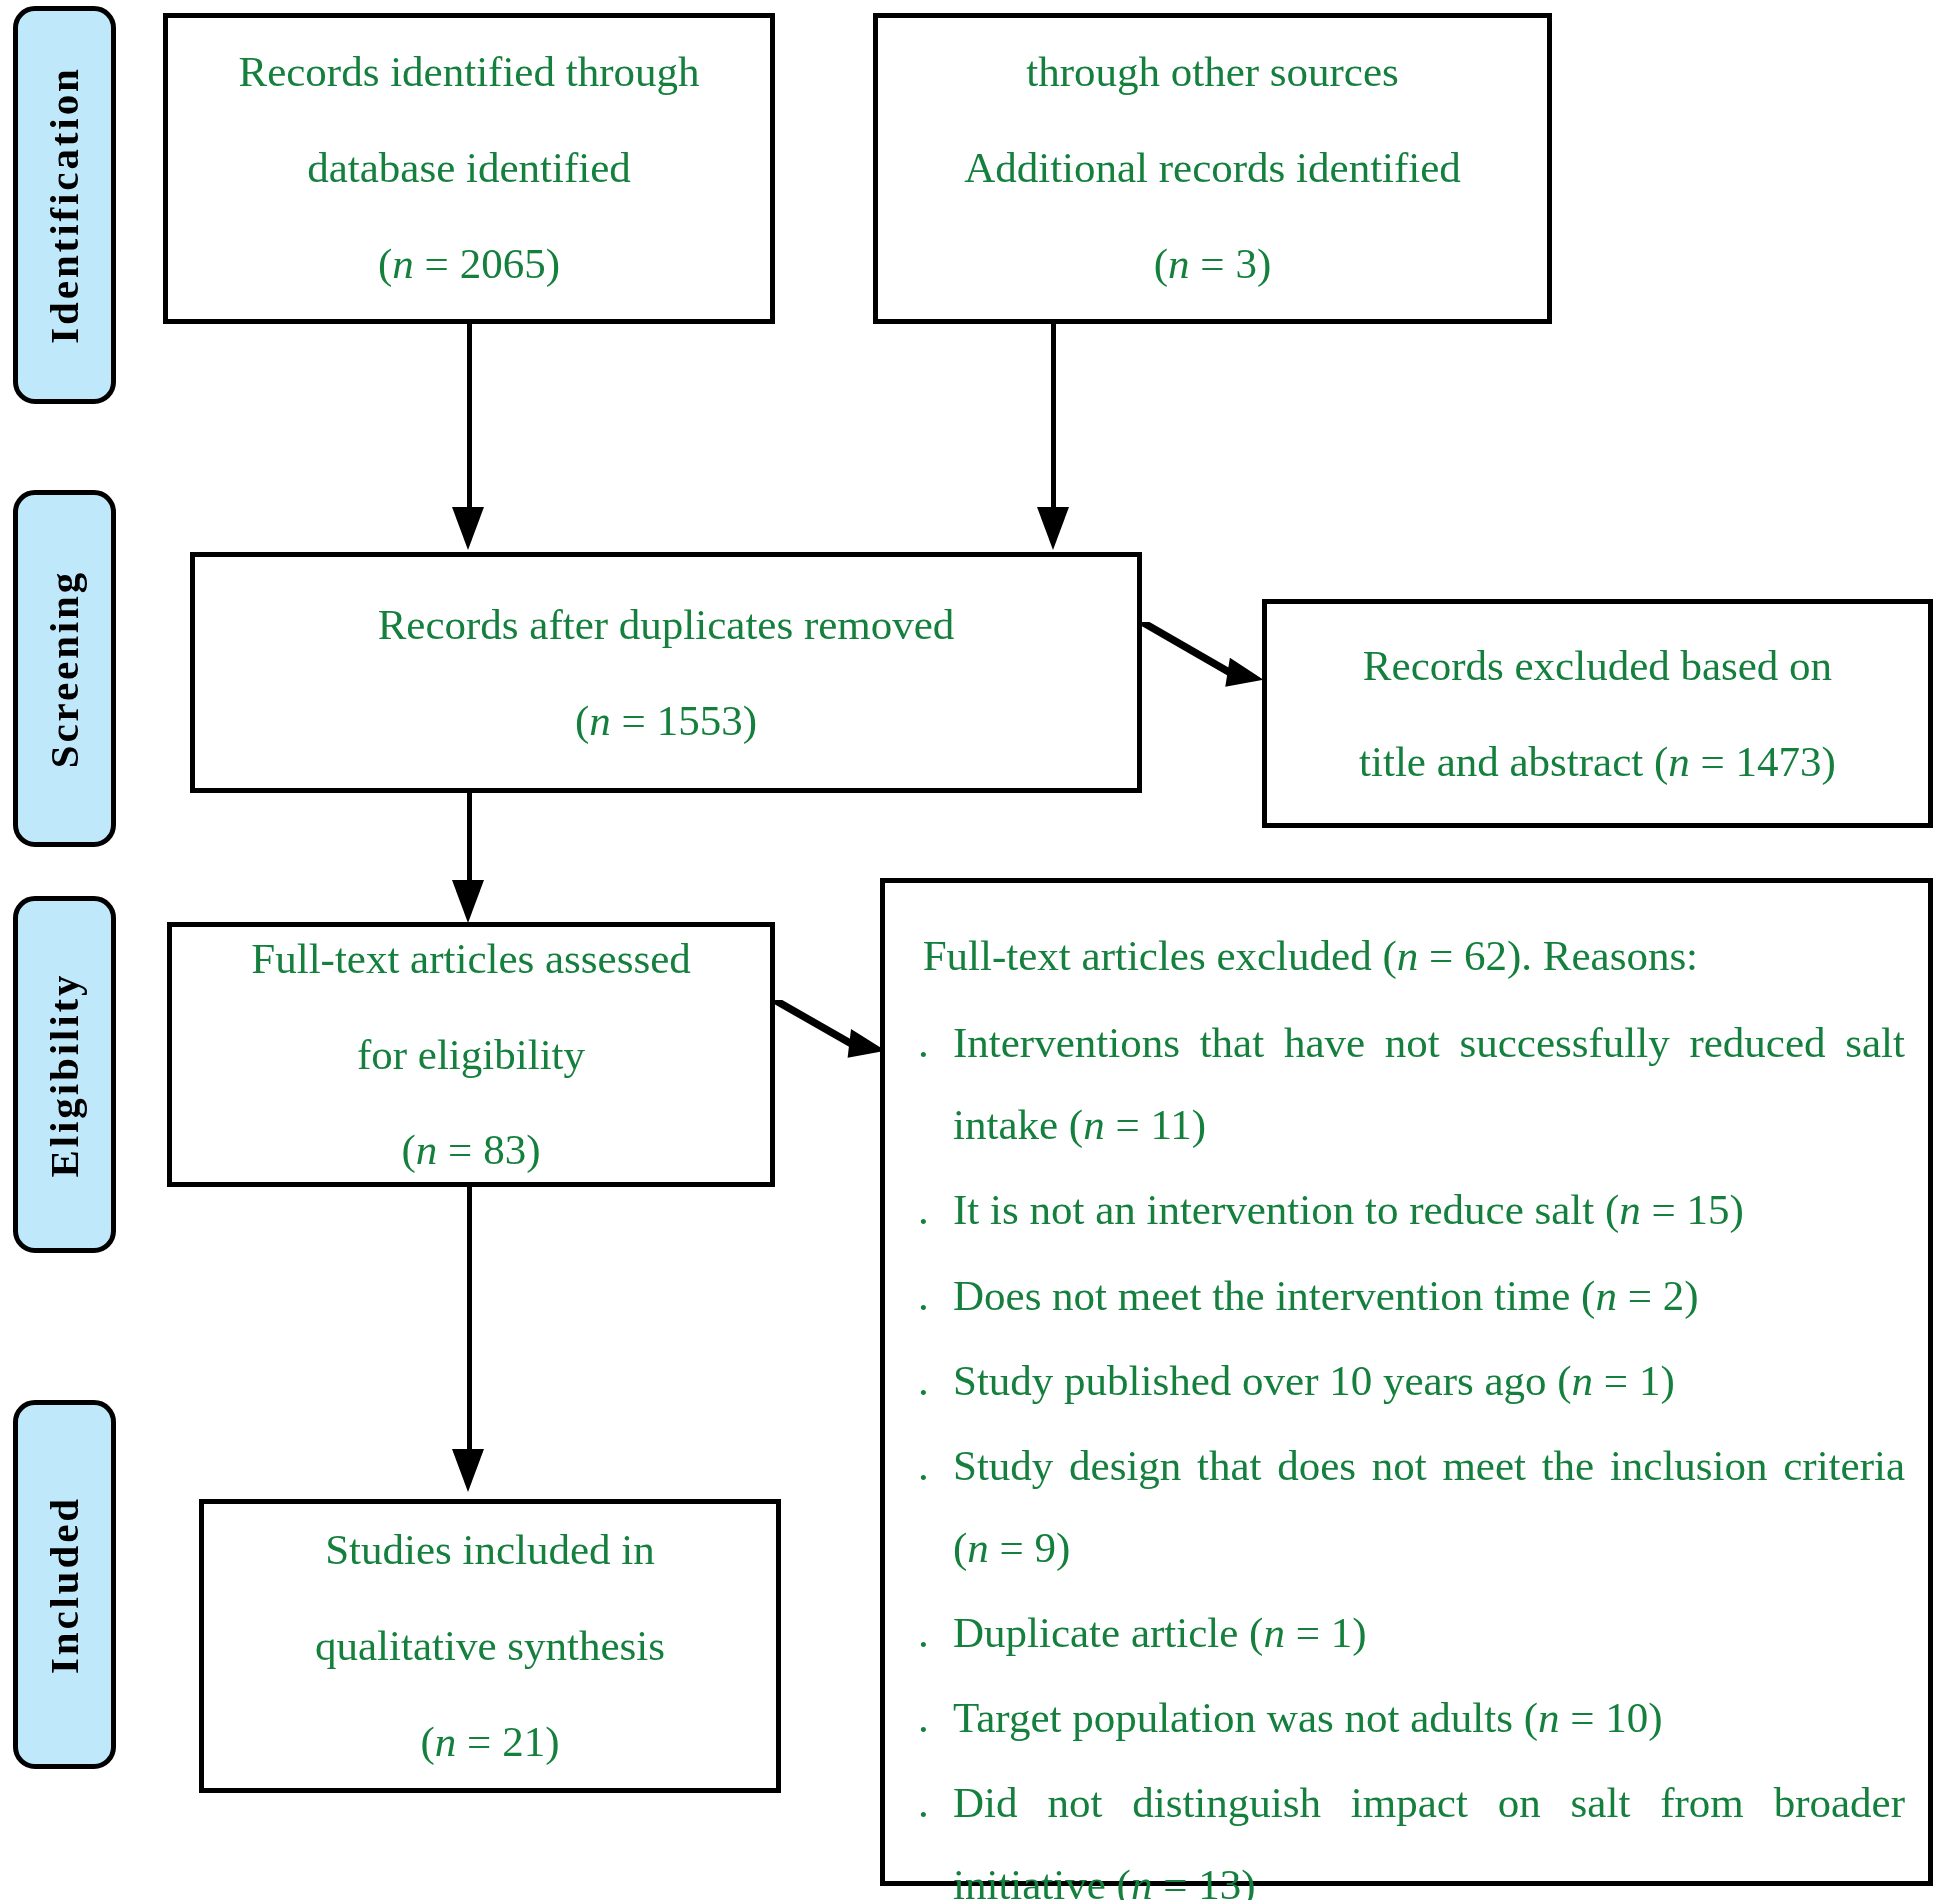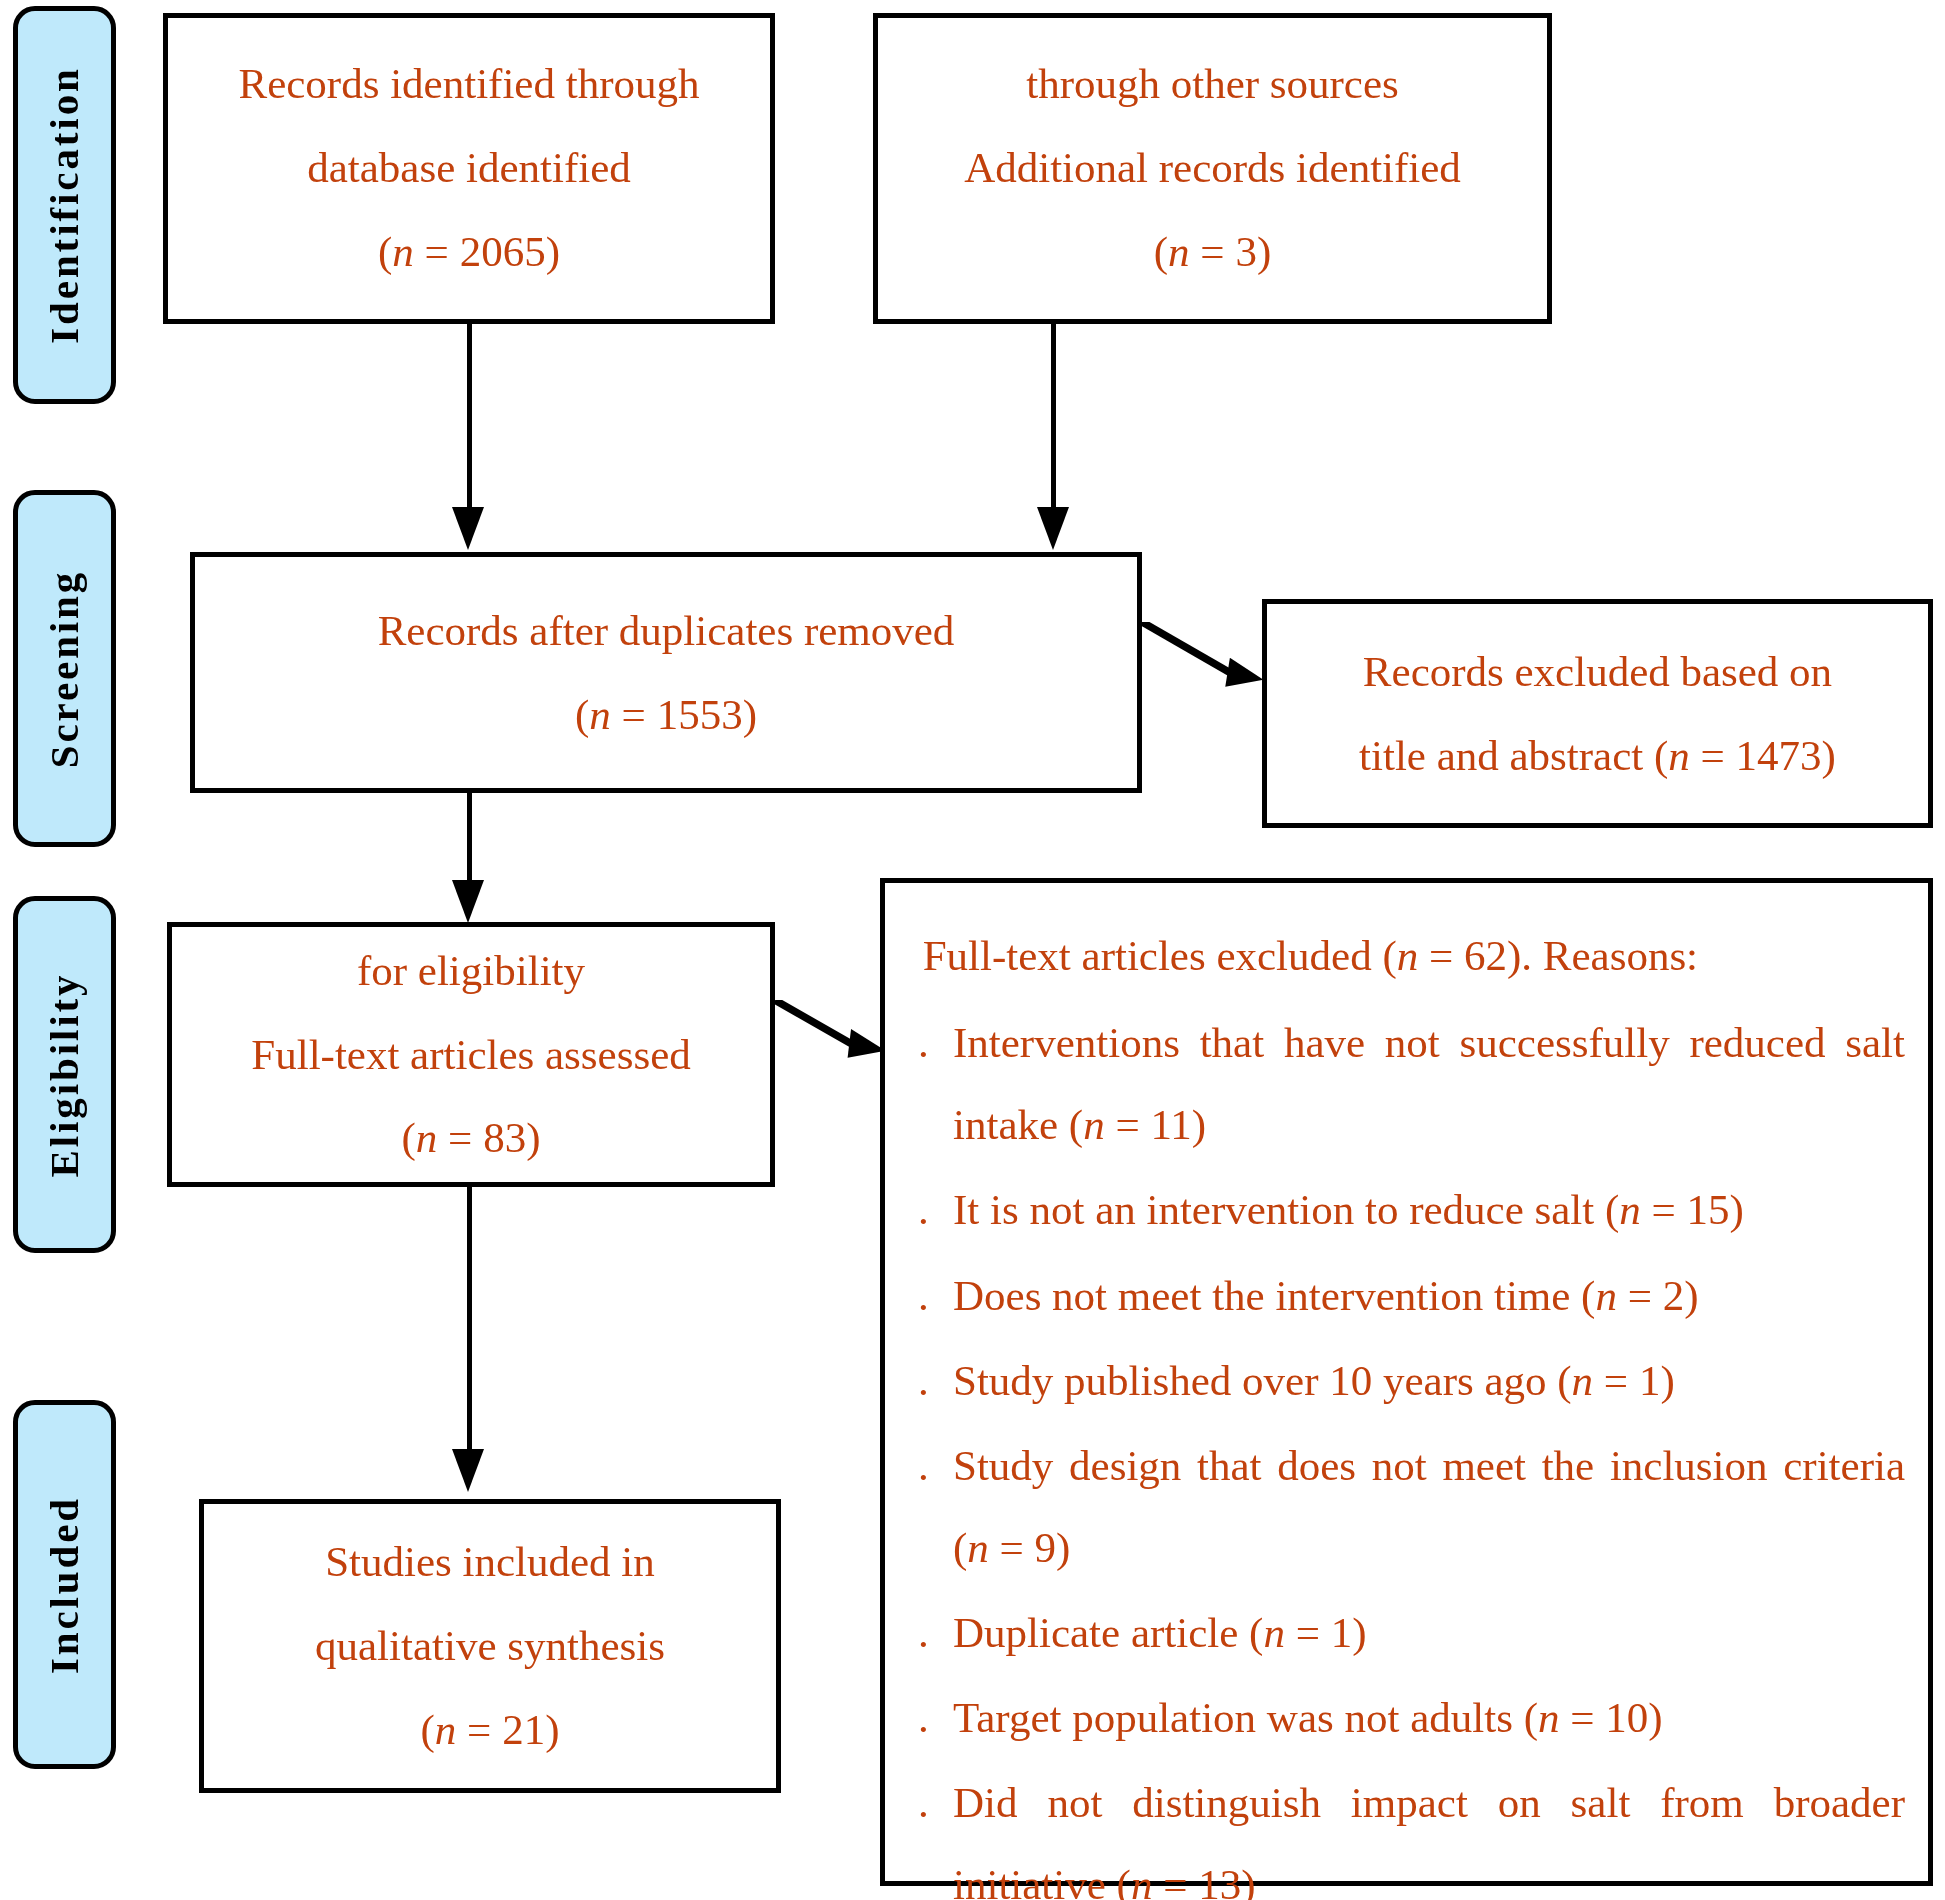--- a/index.html
+++ b/index.html
@@ -43,23 +43,24 @@
   .box {
     position: absolute;
     background: #ffffff;
     border: 5.2px solid #000000;
     box-sizing: border-box;
     display: flex;
     flex-direction: column;
     align-items: center;
     justify-content: center;
     text-align: center;
-    color: #c2410c;
+    color: #15803d;
     font-size: 43px;
     line-height: 1.95;
+    gap: 12px;
   }
   .box .line { display: block; white-space: nowrap; }
   .box em { font-style: italic; }
 
   
   .box.reasons {
     display: block;
     text-align: left;
     padding: 32px 23px 17.3px 25px;
     line-height: 1.9;
@@ -157,22 +158,22 @@
 
   <svg class="diag-arrow" style="left:1142px; top:622px;" width="133" height="81" viewBox="0 0 230 140">
     <line x1="0" y1="0" x2="160" y2="92" stroke="#000" stroke-width="13"></line>
     <polygon points="152,62 210,100 144,112" fill="#000"></polygon>
   </svg>
 
   <div class="vline" style="left:467px; top:793px; height:89px;"></div>
   <div class="arrow-down" style="left:452px; top:880px;"></div>
 
   <div class="box" style="left:167px; top:922px; width:608px; height:265px;">
+    <span class="line">Full-text articles assessed</span>
     <span class="line">for eligibility</span>
-    <span class="line">Full-text articles assessed</span>
     <span class="line"><span>(</span><em>n</em><span> = </span><span>83</span><span>)</span></span>
   </div>
 
   <svg class="diag-arrow" style="left:775px; top:1000px;" width="121" height="81" viewBox="0 0 210 140">
     <line x1="0" y1="0" x2="140" y2="80" stroke="#000" stroke-width="13"></line>
     <polygon points="132,50 192,88 126,100" fill="#000"></polygon>
   </svg>
 
   <div class="box reasons" style="left:880px; top:878px; width:1053px; height:1008px;">
     <div class="reasons-head"><span>Full-text articles excluded (</span><em>n</em><span> = </span><span>62</span><span>). Reasons:</span></div>

